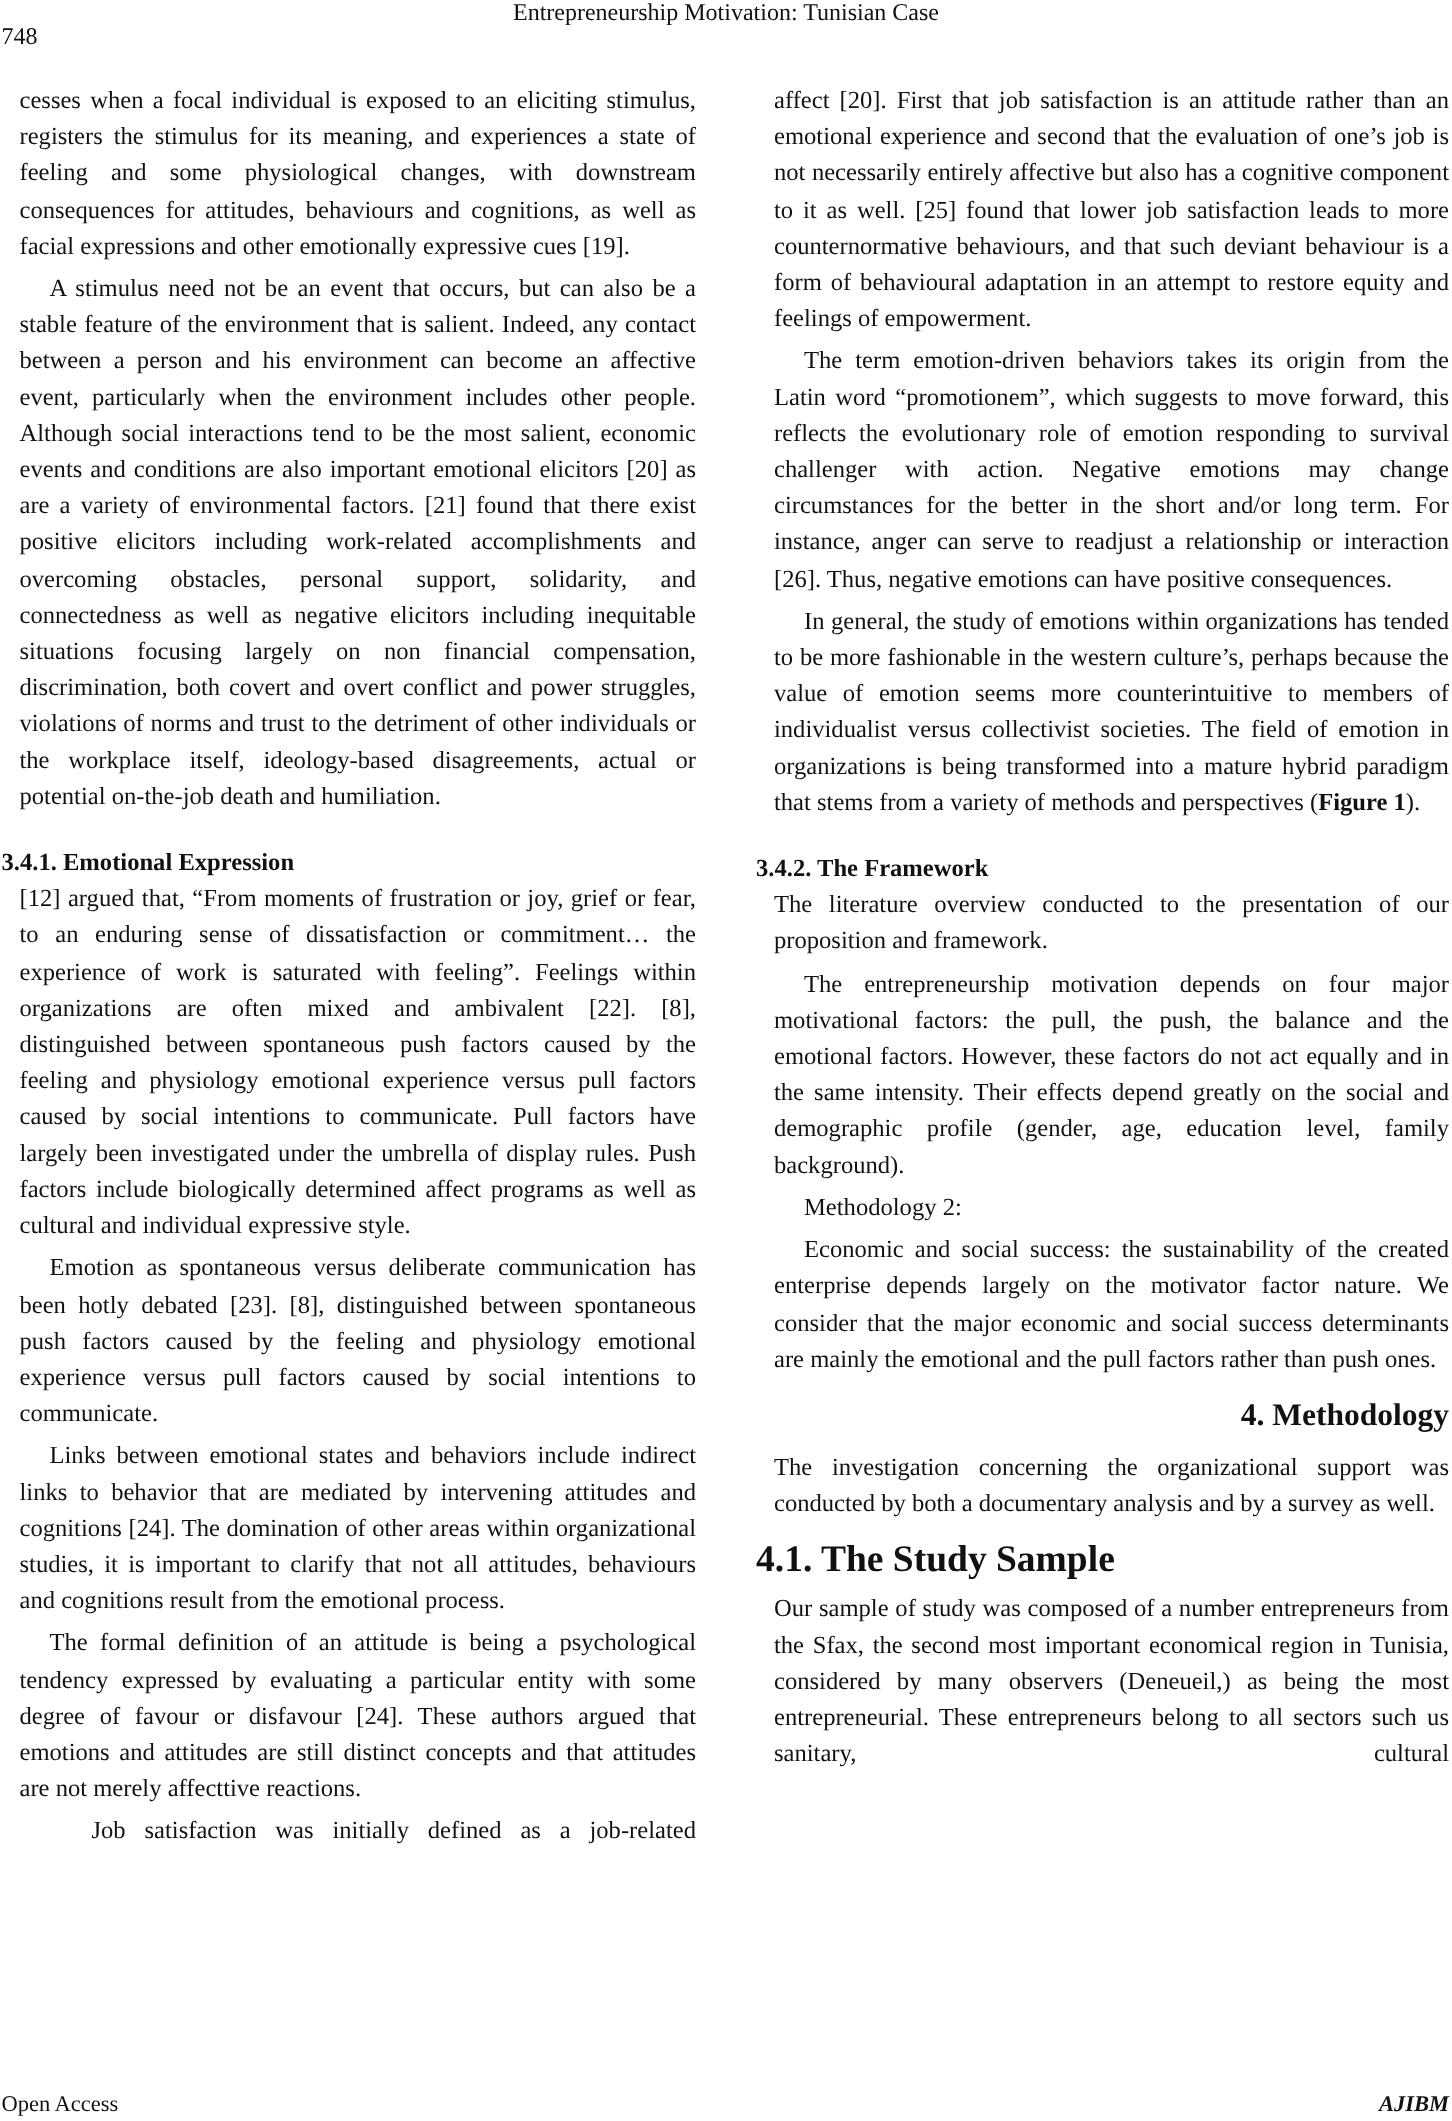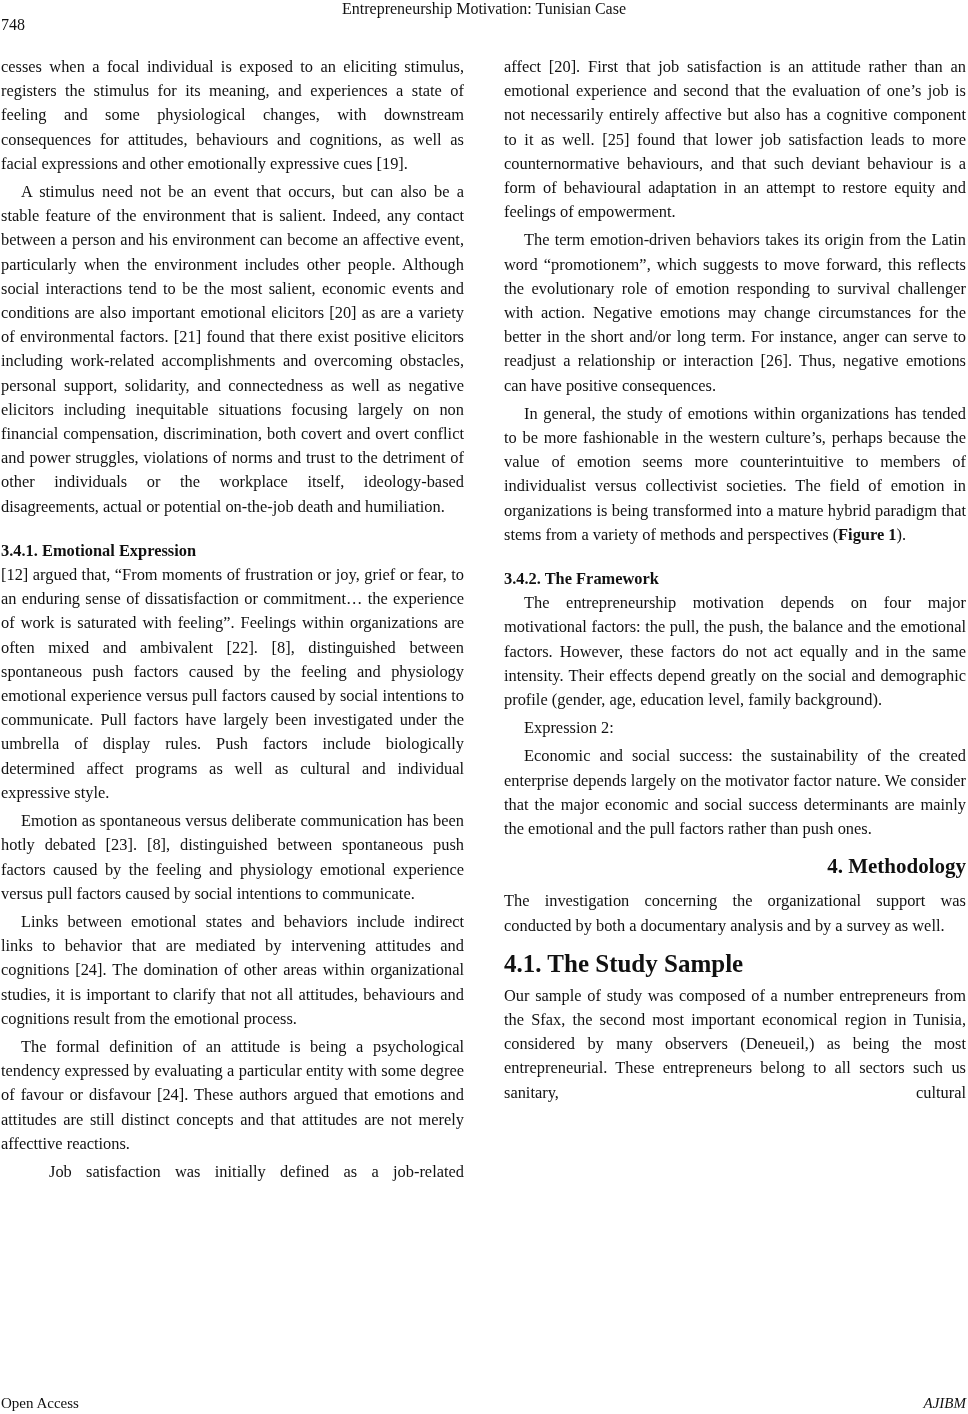--- a/index.html
+++ b/index.html
@@ -39,21 +39,21 @@
     .column {
       position: absolute;
       top: 55px;
       width: 463px;
       font-size: 16.4px;
       line-height: 24.2px;
     }
     .col-left { left: 1px; }
     .col-right { left: 504px; width: 462px; }
     p {
-      margin: 0 0 4px 0;
+      margin: 0 0 4px 12px;
       text-align: justify;
       text-indent: 20px;
       hyphens: none;
     }
     p.noindent { text-indent: 0; }
     p.prop { text-indent: 20px; }
     h4 {
       font-size: 16.4px;
       font-weight: bold;
       margin: 20px 0 0 0;
@@ -78,21 +78,21 @@
       top: 1394px;
       left: 0;
       width: 968px;
       font-size: 15px;
       line-height: 18px;
     }
     .footer .left { position: absolute; left: 1px; }
     .footer .right {
       position: absolute;
       right: 2px;
-      font-weight: normal;
+      font-weight: bold;
       font-style: italic;
     }
   </style>
 </head>
 <body>
 
 <div class="header">
   <span class="page-num">748</span>
   <span class="running-title">Entrepreneurship Motivation: Tunisian Case</span>
 </div>
@@ -108,22 +108,23 @@
   <p style="text-align:justify;text-align-last:justify;padding-left:28px;">Job satisfaction was initially defined as a job-related</p>
 </div>
 
 <div class="column col-right">
   <p class="noindent">affect [20]. First that job satisfaction is an attitude rather than an emotional experience and second that the evaluation of one’s job is not necessarily entirely affective but also has a cognitive component to it as well. [25] found that lower job satisfaction leads to more counternormative behaviours, and that such deviant behaviour is a form of behavioural adaptation in an attempt to restore equity and feelings of empowerment.</p>
   <p>The term emotion-driven behaviors takes its origin from the Latin word “promotionem”, which suggests to move forward, this reflects the evolutionary role of emotion responding to survival challenger with action. Negative emotions may change circumstances for the better in the short and/or long term. For instance, anger can serve to readjust a relationship or interaction [26]. Thus, negative emotions can have positive consequences.</p>
   <p>
     <span>In general, the study of emotions within organizations has tended to be more fashionable in the western culture’s, perhaps because the value of emotion seems more counterintuitive to members of individualist versus collectivist societies. The field of emotion in organizations is being transformed into a mature hybrid paradigm that stems from a variety of methods and perspectives (</span><span class="figref">Figure 1</span><span>).</span>
   </p>
   <h4>3.4.2. The Framework</h4>
+  <p class="noindent">The literature overview conducted to the presentation of our proposition and framework.</p>
   <p>The entrepreneurship motivation depends on four major motivational factors: the pull, the push, the balance and the emotional factors. However, these factors do not act equally and in the same intensity. Their effects depend greatly on the social and demographic profile (gender, age, education level, family background).</p>
-  <p class="prop">Expression 2:</p>
+  <p class="prop">Methodology 2:</p>
   <p>Economic and social success: the sustainability of the created enterprise depends largely on the motivator factor nature. We consider that the major economic and social success determinants are mainly the emotional and the pull factors rather than push ones.</p>
   <h2>4. Methodology</h2>
   <p class="noindent">The investigation concerning the organizational support was conducted by both a documentary analysis and by a survey as well.</p>
   <h3>4.1. The Study Sample</h3>
   <p class="noindent" style="text-align-last:justify;">Our sample of study was composed of a number entrepreneurs from the Sfax, the second most important economical region in Tunisia, considered by many observers (Deneueil,) as being the most entrepreneurial. These entrepreneurs belong to all sectors such us sanitary, cultural</p>
 </div>
 
 <div class="footer">
   <span class="left">Open Access</span>
   <span class="right">AJIBM</span>

